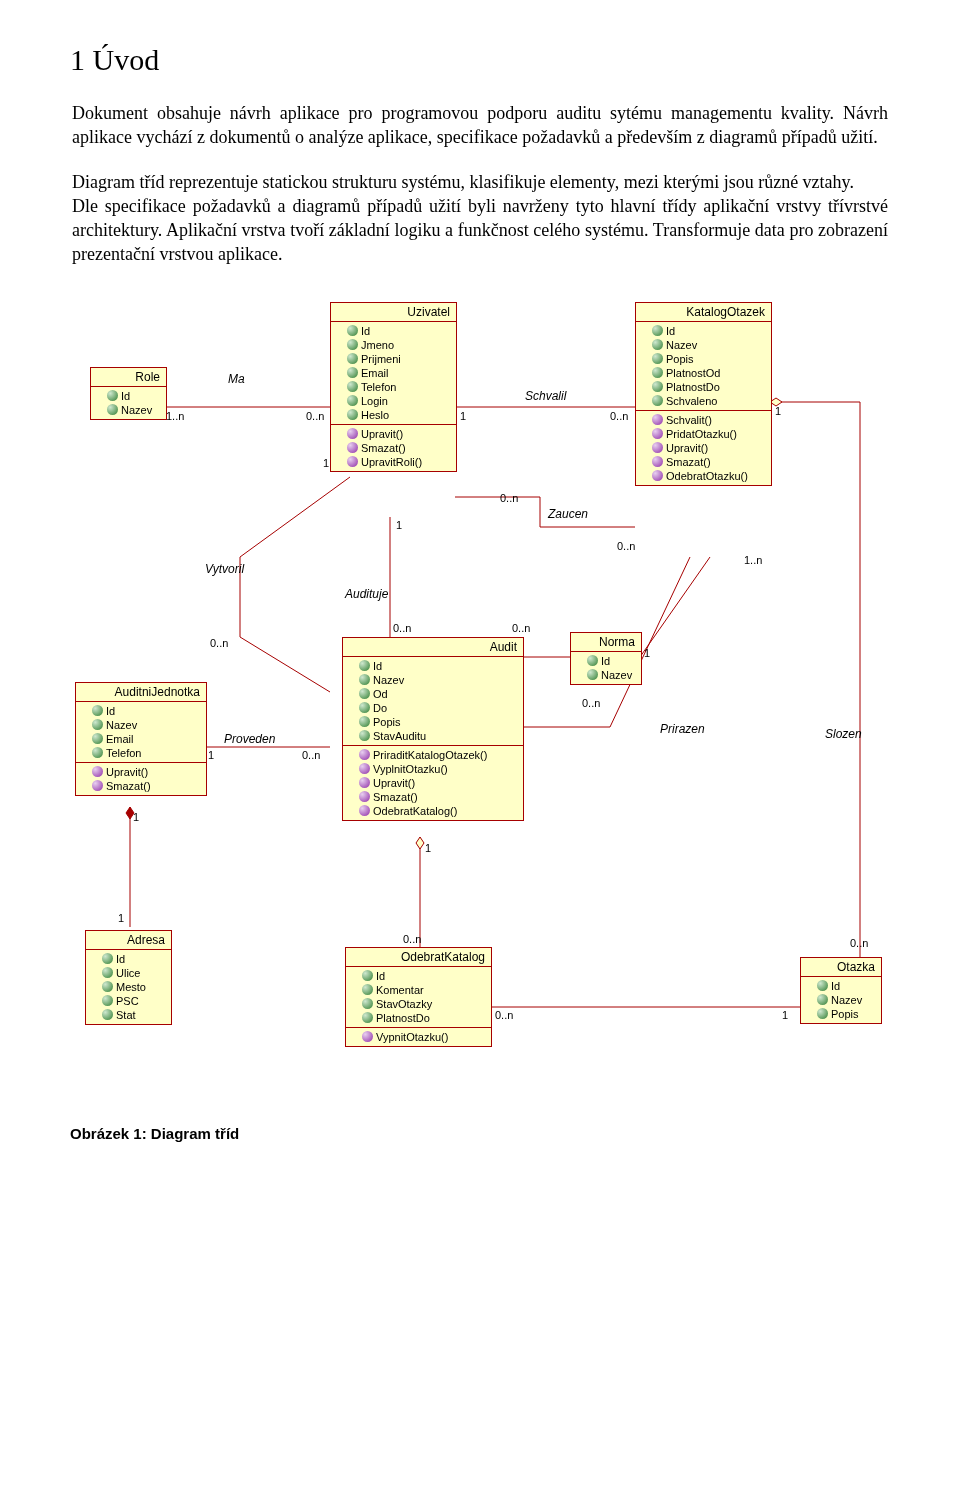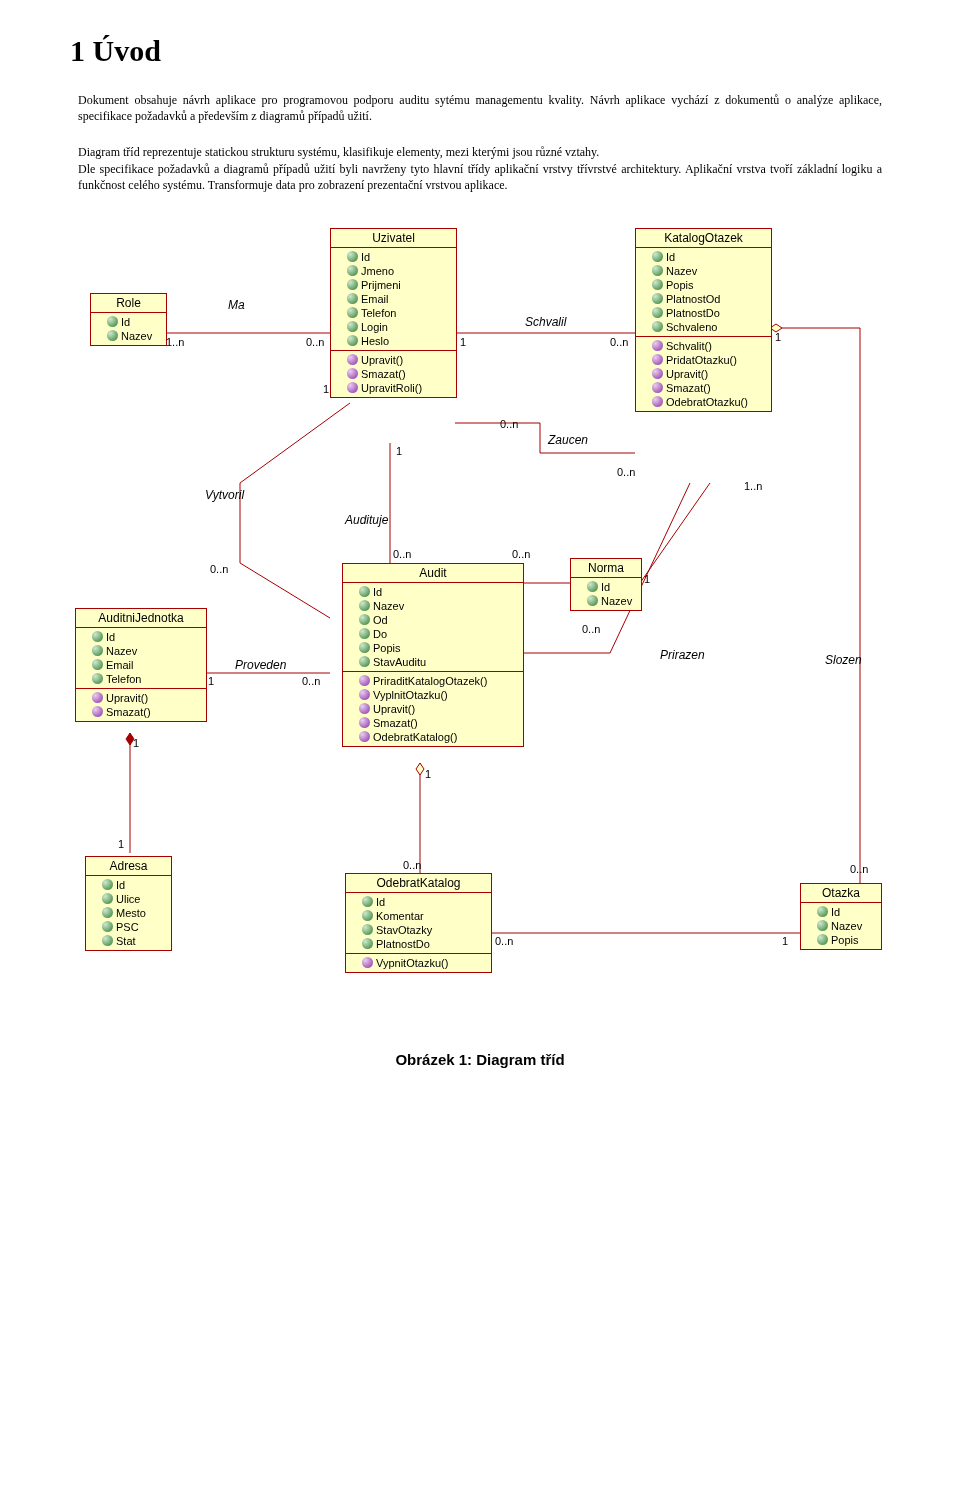--- a/index.html
+++ b/index.html
@@ -1,31 +1,31 @@
 <!DOCTYPE html>
 <html><head>
 <meta charset="utf-8">
 <style>
   html,body{margin:0;padding:0;background:#fff;font-family:"Times New Roman",serif;color:#000}
   .page{width:960px;margin:0 auto;padding:30px 70px 40px;box-sizing:border-box}
-  h1{font-size:30px;font-weight:bold;margin:4px 0 24px}
-  p{font-size:12px;line-height:1.35;margin:0 8px 20px;text-align:justify}
+  h1{font-size:30px;font-weight:normal;margin:13px 0 24px}
+  p{font-size:18px;line-height:1.35;margin:0 2px 20px;text-align:justify}
   .diagram-wrap{position:relative;width:820px;height:810px;margin:30px auto 0}
   svg{position:absolute;left:0;top:0}
   .uml{position:absolute;background:#ffffc8;border:1px solid #a60000}
-  .uml .hdr{text-align:center;font:12px Arial,sans-serif;padding:2px 6px;border-bottom:1px solid #a60000}
+  .uml .hdr{text-align:right;font:12px Arial,sans-serif;padding:2px 6px;border-bottom:1px solid #a60000}
   .uml .sec{border-bottom:1px solid #a60000;padding:2px 16px}
   .uml .sec:last-child{border-bottom:none}
   .row{display:flex;align-items:center;font:11px Arial,sans-serif;line-height:14px}
   .ic{width:11px;height:11px;border-radius:50%;margin-right:3px;flex:0 0 11px}
   .ic.attr{background:radial-gradient(circle at 30% 30%,#cfe8cf,#2e7d2e)}
   .ic.op{background:radial-gradient(circle at 30% 30%,#e8cff0,#8e2da6)}
   .lbl{position:absolute;font:italic 12px Arial,sans-serif}
   .mul{position:absolute;font:11px Arial,sans-serif}
-  .caption{text-align:center;font:bold 15px Arial,sans-serif;margin-top:18px}
+  .caption{font:bold 15px Arial,sans-serif;margin-top:18px}
 </style>
 </head>
 <body>
 
 <div class="page">
   <h1>1  Úvod</h1>
   <p>Dokument obsahuje návrh aplikace pro programovou podporu auditu sytému managementu kvality. Návrh aplikace vychází z dokumentů o analýze aplikace, specifikace požadavků a především z diagramů případů užití.</p>
 
   <p style="white-space:pre-line">Diagram tříd reprezentuje statickou strukturu systému, klasifikuje elementy, mezi kterými jsou různé vztahy.
 Dle specifikace požadavků a diagramů případů užití byli navrženy tyto hlavní třídy aplikační vrstvy třívrstvé architektury. Aplikační vrstva tvoří základní logiku a funkčnost celého systému. Transformuje data pro zobrazení prezentační vrstvou aplikace.</p>
@@ -71,21 +71,21 @@
 
         <path d="M60,510 L60,630" marker-start="url(#fdiamond)"></path>
       </g>
     </svg>
 
     <div class="lbl" style="left:158px;top:75px">Ma</div>
     <div class="lbl" style="left:455px;top:92px">Schvalil</div>
     <div class="lbl" style="left:478px;top:210px">Zaucen</div>
     <div class="lbl" style="left:135px;top:265px">Vytvoril</div>
     <div class="lbl" style="left:275px;top:290px">Audituje</div>
-    <div class="lbl" style="left:165px;top:435px">Proveden</div>
+    <div class="lbl" style="left:154px;top:435px">Proveden</div>
     <div class="lbl" style="left:590px;top:425px">Prirazen</div>
     <div class="lbl" style="left:755px;top:430px">Slozen</div>
 
     <div class="mul" style="left:96px;top:113px">1..n</div>
     <div class="mul" style="left:236px;top:113px">0..n</div>
     <div class="mul" style="left:390px;top:113px">1</div>
     <div class="mul" style="left:540px;top:113px">0..n</div>
     <div class="mul" style="left:705px;top:108px">1</div>
     <div class="mul" style="left:253px;top:160px">1</div>
     <div class="mul" style="left:430px;top:195px">0..n</div>

